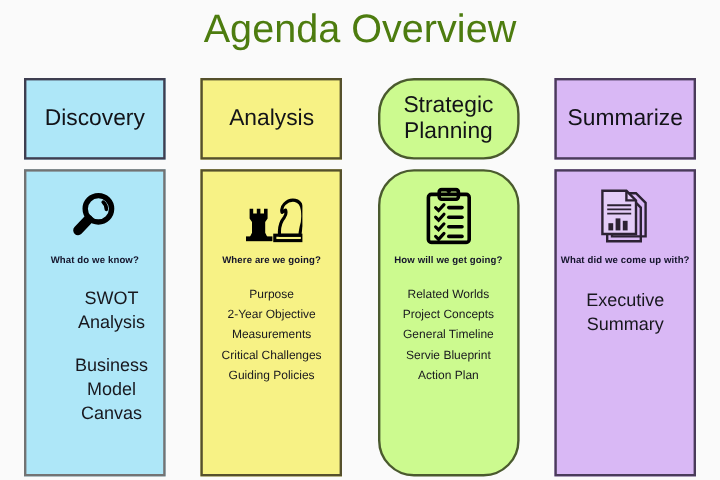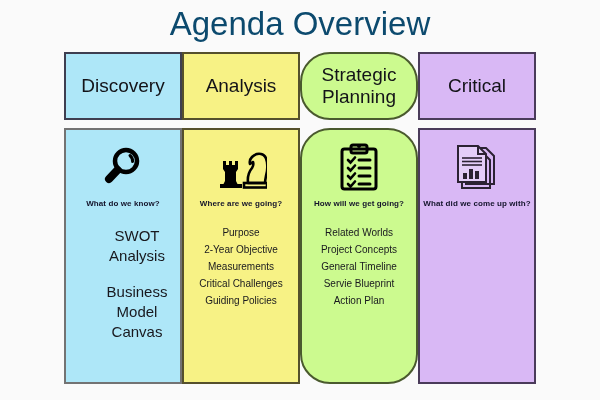--- a/index.html
+++ b/index.html
@@ -14,34 +14,34 @@
     overflow: hidden;
     position: relative;
   }
   #page-title {
     position: absolute;
     left: 0;
     top: 0;
     width: 600px;
     text-align: center;
     font-size: 33px;
-    color: #0c4a6e;
+    color: #4d7c0f;
     letter-spacing: 0px;
     line-height: 44px;
     padding-top: 2px;
     font-weight: 400;
   }
   #columns {
     position: absolute;
     left: 20px;
-    top: 52px;
+    top: 65px;
     width: 560px;
     height: 332px;
     display: flex;
-    justify-content: center;
+    justify-content: space-between;
   }
   .column {
     width: 118px;
     height: 332px;
     display: flex;
     flex-direction: column;
   }
   .col-header {
     height: 68px;
     box-sizing: border-box;
@@ -187,37 +187,41 @@
         <div class="item">Related Worlds</div>
         <div class="item">Project Concepts</div>
         <div class="item">General Timeline</div>
         <div class="item">Servie Blueprint</div>
         <div class="item">Action Plan</div>
       </div>
     </div>
   </div>
 
   <div class="column col-summarize">
-    <div class="col-header">Critical</div>
+    <div class="col-header">Summarize</div>
     <div class="col-body">
       <div class="icon-wrap">
         <svg width="50" height="50" viewBox="0 0 50 50">
           <path d="M14 6 h20 l8 8 v28 h-28 z" fill="none" stroke="#2C2233" stroke-width="2"></path>
           <path d="M10 10 h20 l8 8 v28 h-28 z" fill="none" stroke="#2C2233" stroke-width="2"></path>
           <path d="M6 4 h20 l8 8 v28 h-28 z" fill="#E4CDF8" stroke="#2C2233" stroke-width="2"></path>
           <path d="M26 4 v8 h8" fill="none" stroke="#2C2233" stroke-width="2"></path>
           <g stroke="#2C2233" stroke-width="1.6">
             <path d="M10 16 h20"></path>
             <path d="M10 19.5 h20"></path>
             <path d="M10 23 h20"></path>
           </g>
           <g fill="#2C2233">
             <rect x="11" y="31" width="4" height="6"></rect>
             <rect x="17" y="27" width="4" height="10"></rect>
             <rect x="23" y="29" width="4" height="8"></rect>
           </g>
         </svg>
       </div>
       <div class="question">What did we come up with?</div>
+      <div class="items">
+        <div class="item big">Executive</div>
+        <div class="item big">Summary</div>
+      </div>
     </div>
   </div>
 
 </div>
 
 </body></html>

